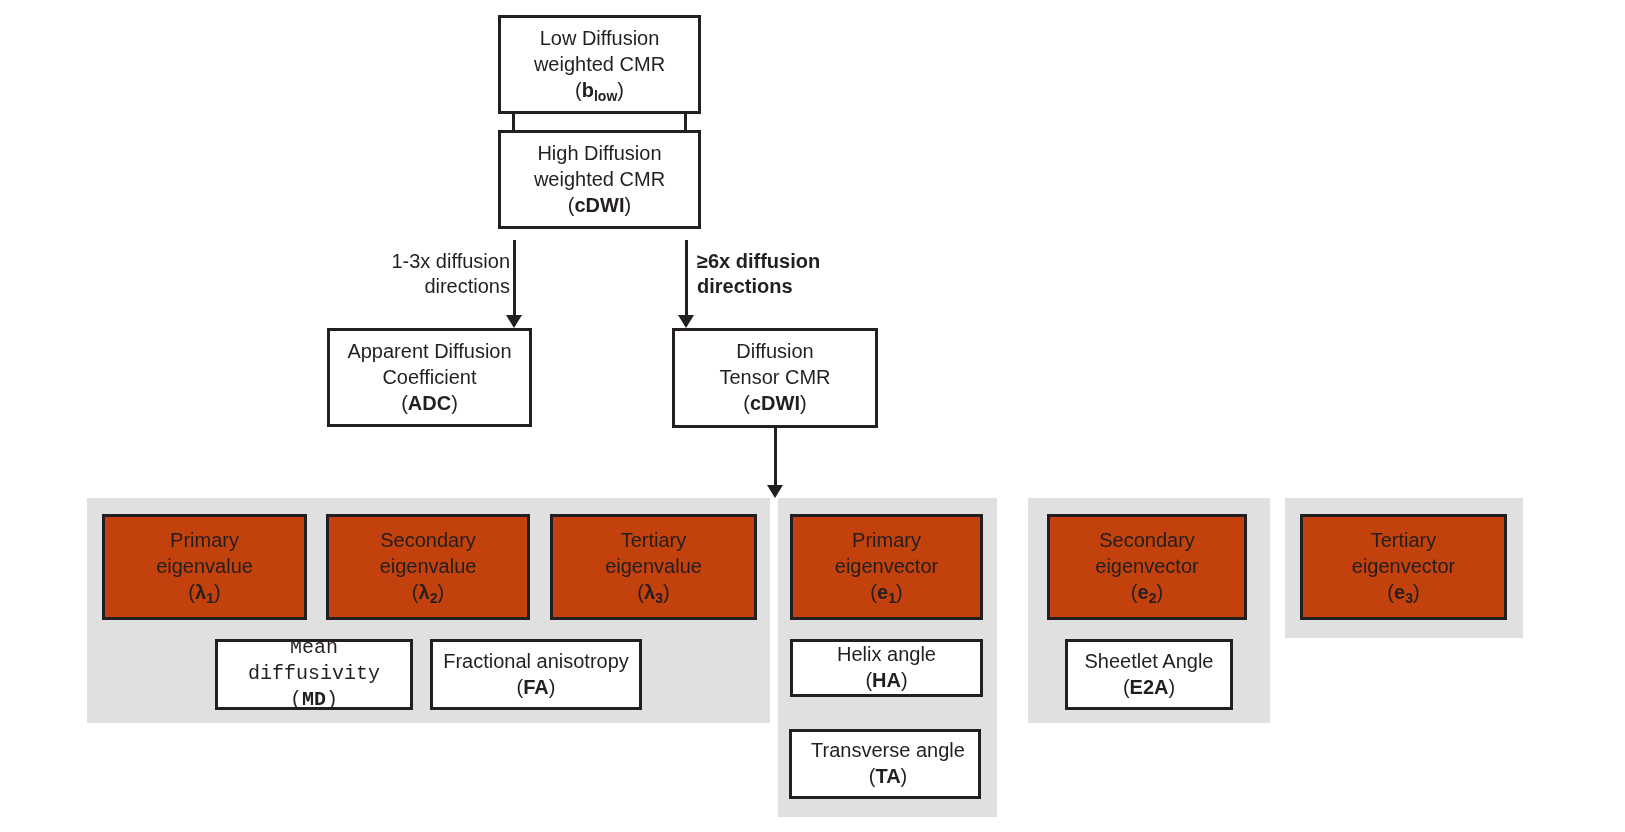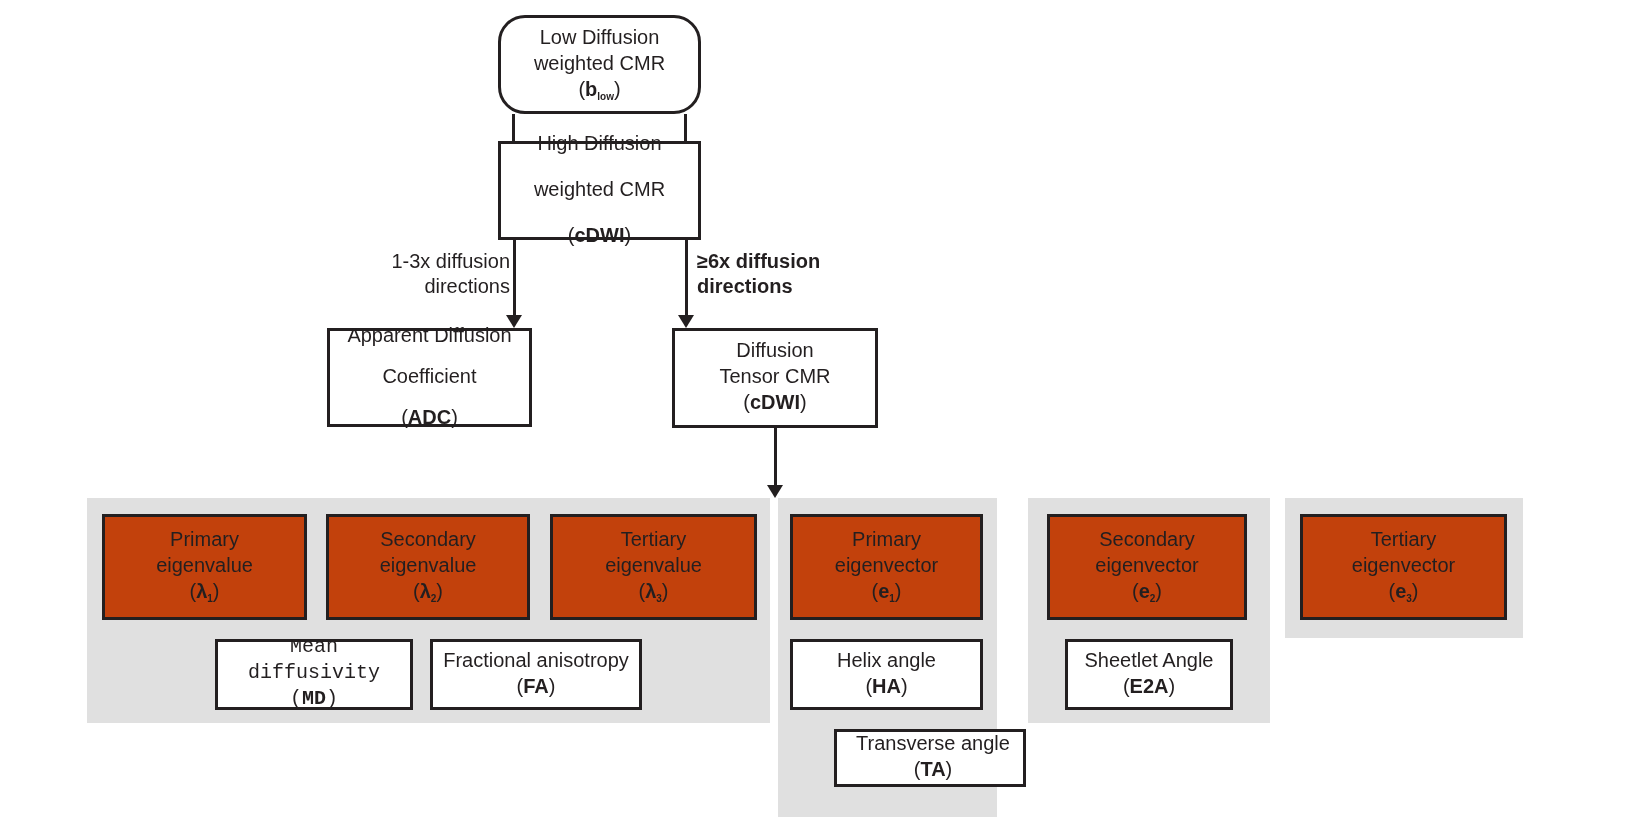--- a/index.html
+++ b/index.html
@@ -8,34 +8,34 @@
     font-family:"Liberation Sans","DejaVu Sans",sans-serif;color:#231f20;overflow:hidden;
   }
   .panel{position:absolute;background:#e0e0e0;}
   .node{
     position:absolute;box-sizing:border-box;border:3px solid #231f20;background:#ffffff;
     display:flex;flex-direction:column;justify-content:center;align-items:center;
     text-align:center;font-size:20px;line-height:26px;
   }
   .node.gray{background:#c2410c;}
   .sym{font-weight:bold;}
-  .subsc{font-weight:bold;font-size:10px;position:relative;top:4px;}
+  .subsc{font-weight:bold;font-size:14px;position:relative;top:4px;}
   .vline{position:absolute;width:3px;background:#231f20;}
   .ahead{
     position:absolute;width:0;height:0;
     border-left:8px solid transparent;border-right:8px solid transparent;
     border-top:13px solid #231f20;
   }
   .elabel{position:absolute;font-size:20px;line-height:25px;}
   .elabel.right-align{text-align:right;}
 
   
-  #n-blow{left:498px;top:15px;width:203px;height:99px;border-radius:27px;}
-  #n-cdwi{left:498px;top:141px;width:203px;height:99px;gap:20px;}
-  #n-adc{left:327px;top:328px;width:205px;height:99px;gap:15px;}
+  #n-blow{left:498px;top:15px;width:203px;height:99px;}
+  #n-cdwi{left:498px;top:130px;width:203px;height:99px;}
+  #n-adc{left:327px;top:328px;width:205px;height:99px;}
   #n-cdti{left:672px;top:328px;width:206px;height:100px;}
 
   
   #c-left{left:512px;top:114px;height:27px;}
   #c-right{left:684px;top:114px;height:27px;}
   #a-left-line{left:513px;top:240px;height:75px;}
   #a-left-head{left:506px;top:315px;}
   #a-right-line{left:685px;top:240px;height:75px;}
   #a-right-head{left:678px;top:315px;}
   #a-down-line{left:774px;top:428px;height:57px;}
@@ -55,23 +55,23 @@
   #n-l1{left:102px;top:514px;width:205px;height:106px;}
   #n-l2{left:326px;top:514px;width:204px;height:106px;}
   #n-l3{left:550px;top:514px;width:207px;height:106px;}
   #n-e1{left:790px;top:514px;width:193px;height:106px;}
   #n-e2{left:1047px;top:514px;width:200px;height:106px;}
   #n-e3{left:1300px;top:514px;width:207px;height:106px;}
 
   
   #n-md{left:215px;top:639px;width:198px;height:71px;font-family:Liberation Mono, monospace;}
   #n-fa{left:430px;top:639px;width:212px;height:71px;}
-  #n-ha{left:790px;top:639px;width:193px;height:71px;}
+  #n-ha{left:790px;top:639px;width:193px;height:58px;}
   #n-e2a{left:1065px;top:639px;width:168px;height:71px;}
-  #n-ta{left:834px;top:729px;width:192px;height:58px;padding-left:6px;}
+  #n-ta{left:789px;top:729px;width:192px;height:70px;padding-left:6px;}
 </style>
 </head>
 <body>
 
 <div class="canvas">
 
   <div class="panel" id="p1"></div>
   <div class="panel" id="p2"></div>
   <div class="panel" id="p3"></div>
   <div class="panel" id="p4"></div>

